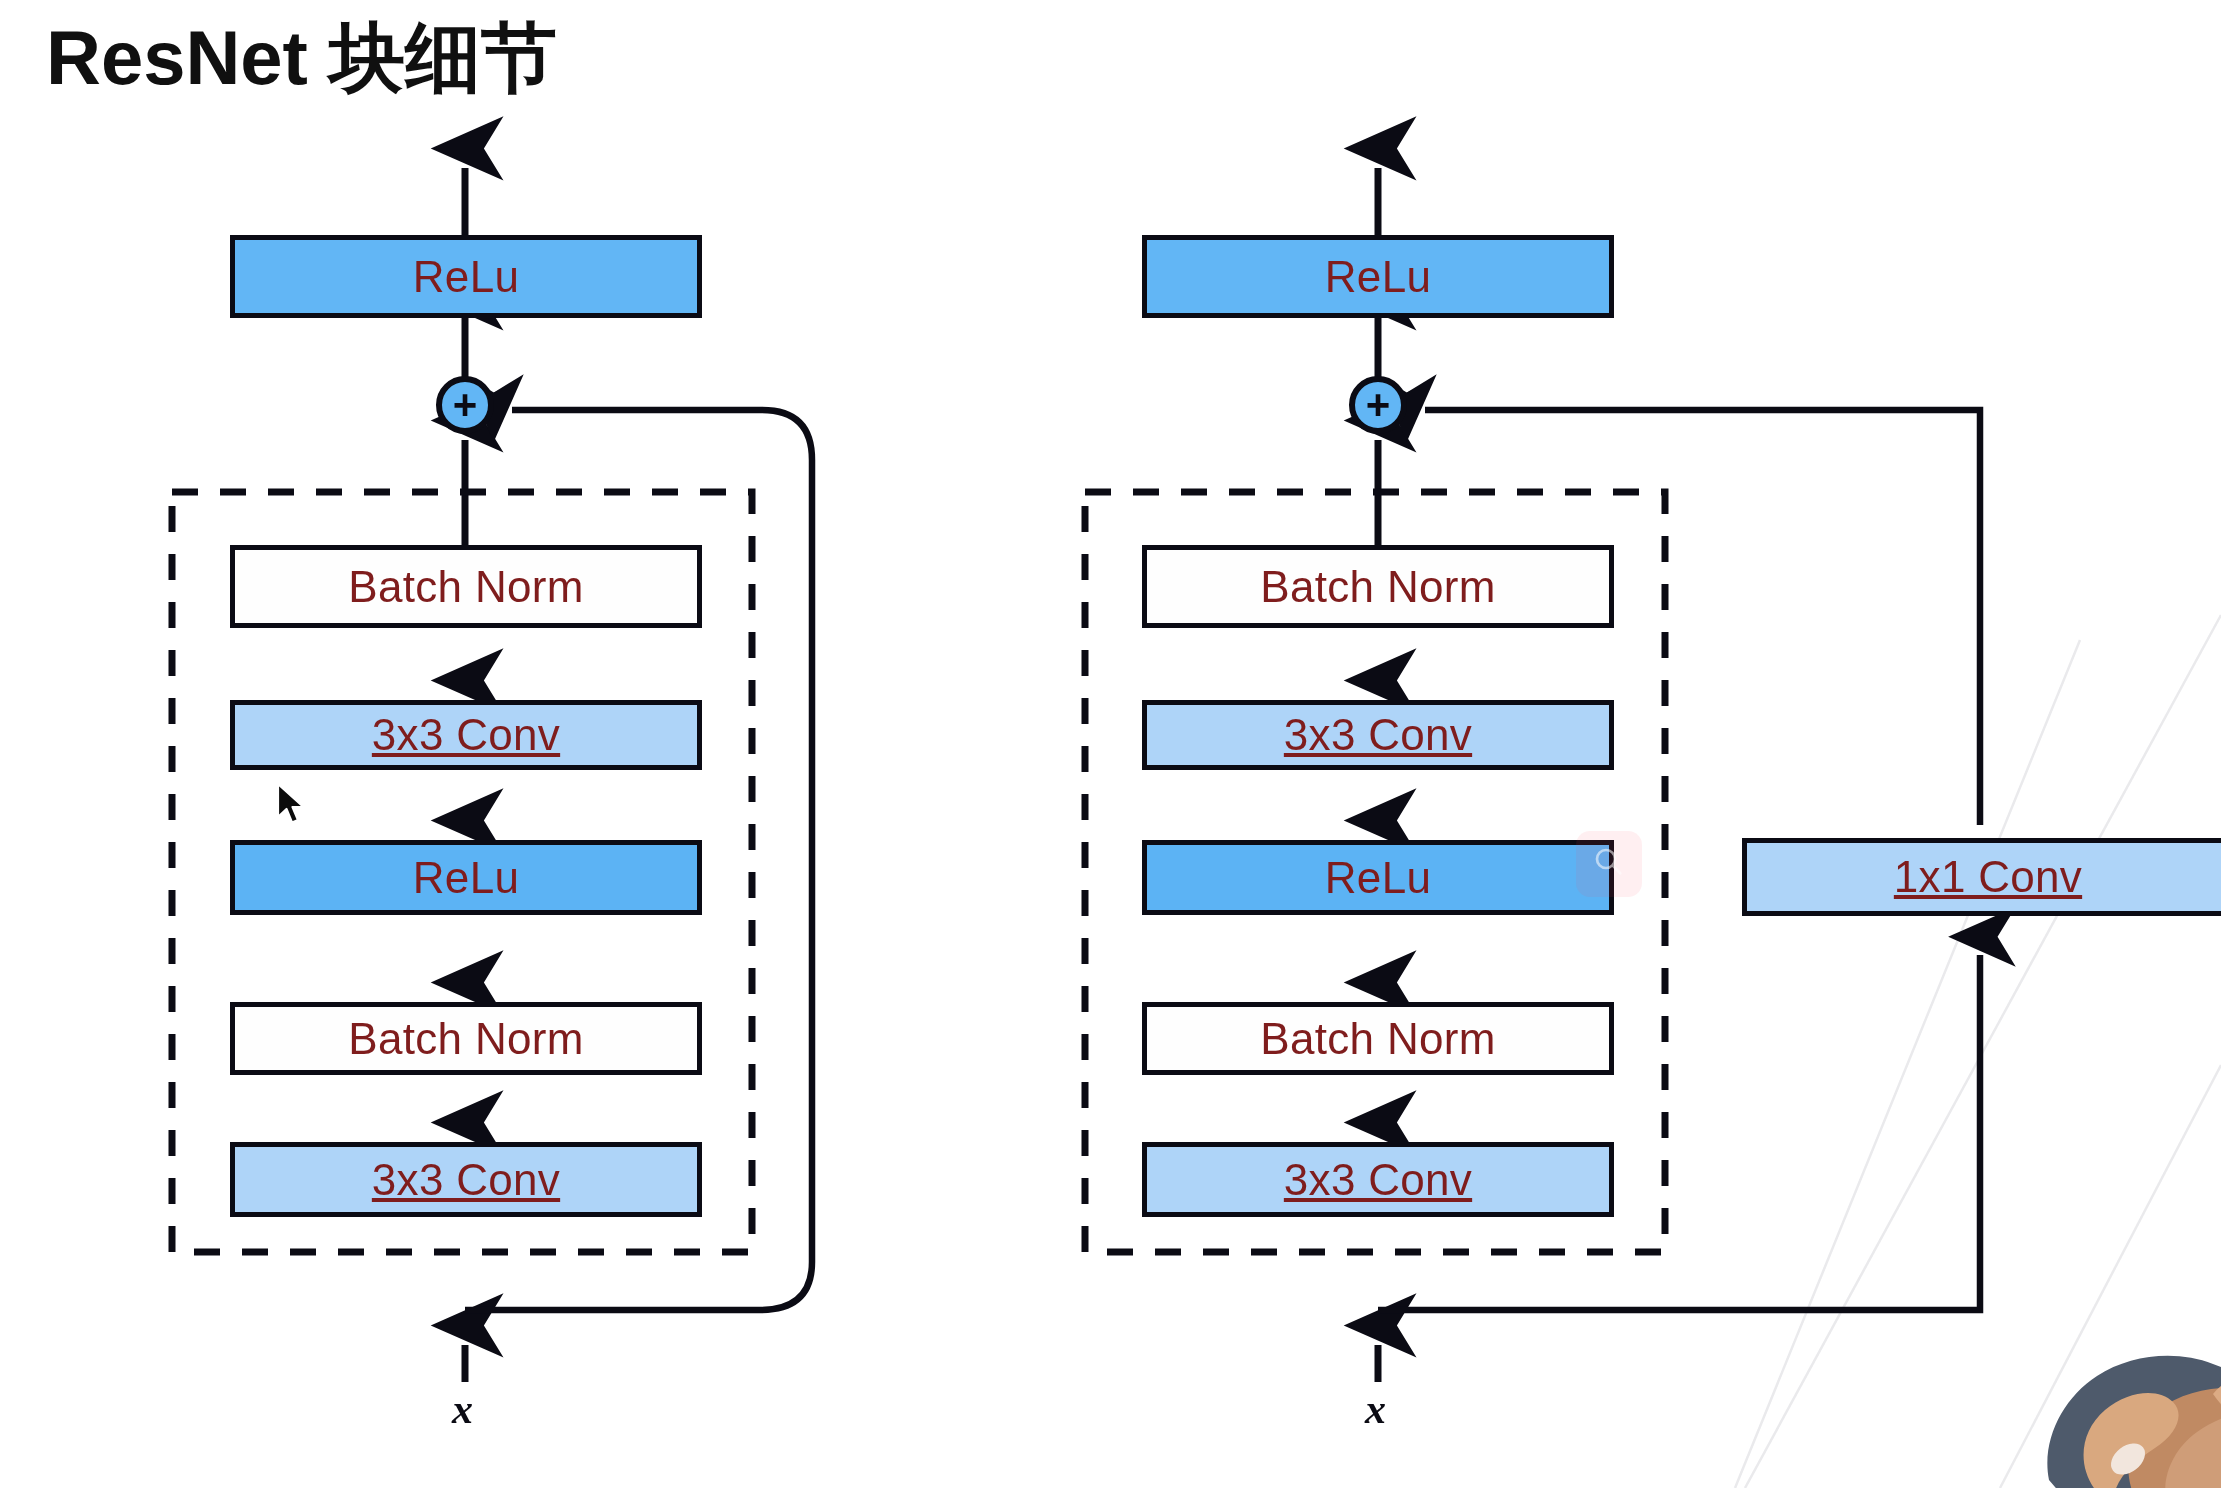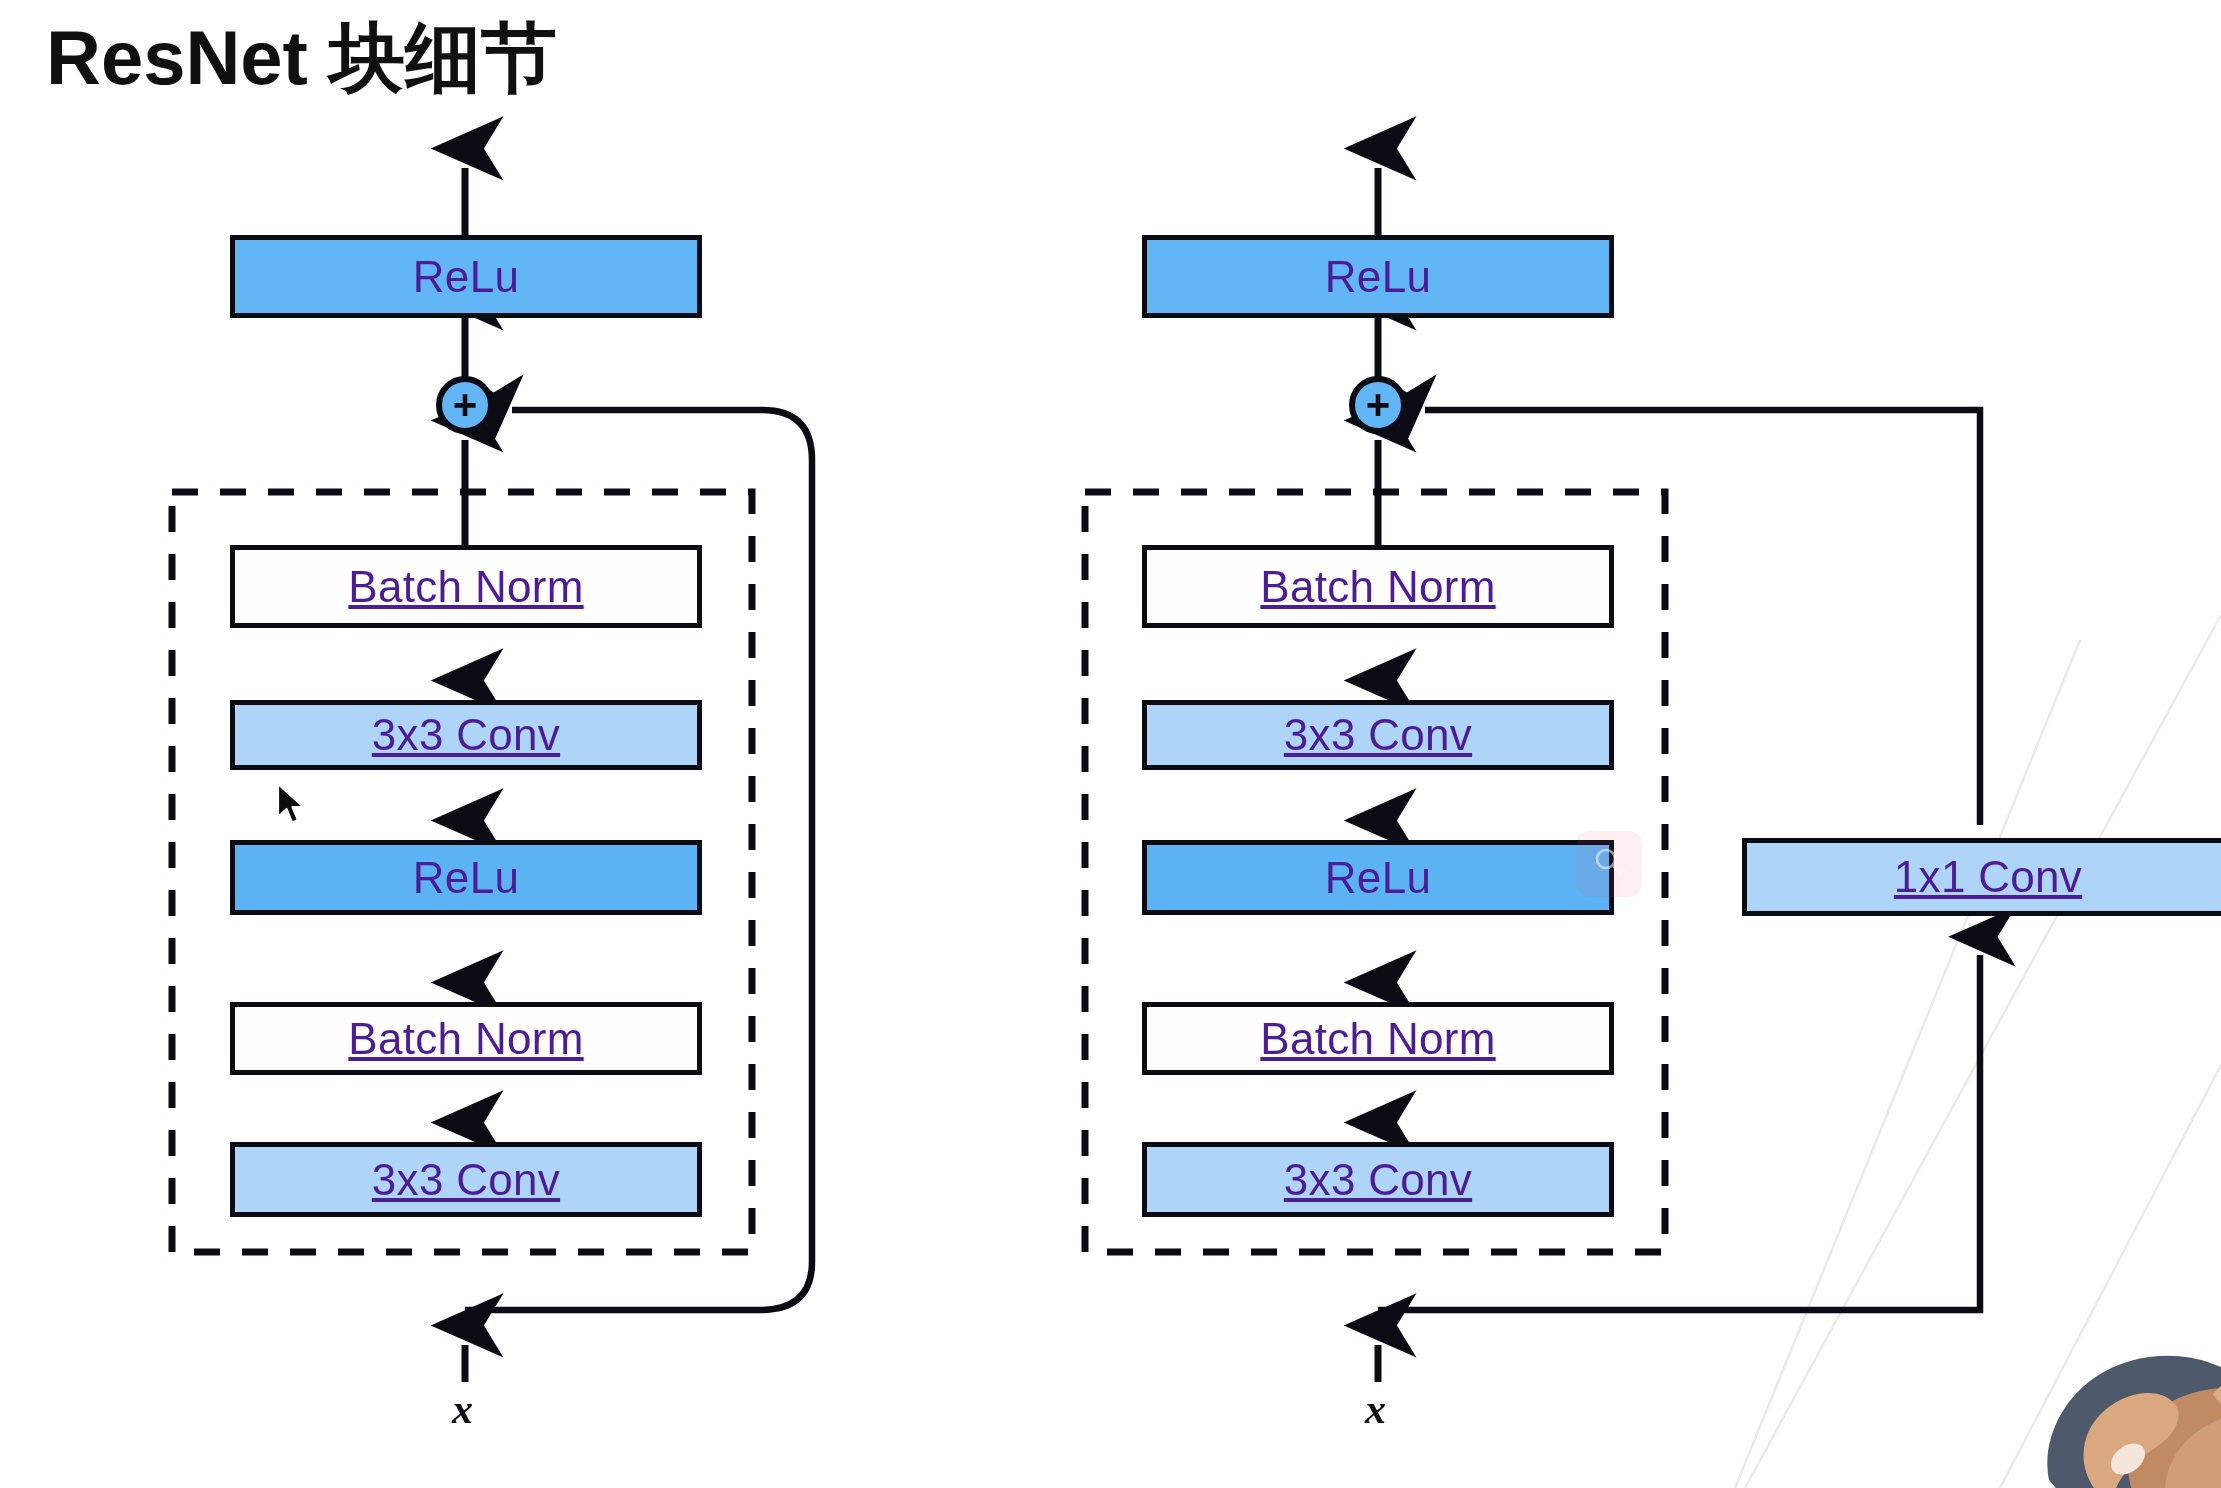--- a/index.html
+++ b/index.html
@@ -40,28 +40,28 @@
 
   
   .node-box {
     position: absolute;
     box-sizing: border-box;
     border: 5px solid #0b0b14;
     display: flex;
     align-items: center;
     justify-content: center;
     font-size: 44px;
-    color: #4c1d95;
+    color: #7f1d1d;
     letter-spacing: 0.3px;
     line-height: 1;
   }
   .fill-relu-outer { background: #62b6f5; }
   .fill-relu-inner { background: #5cb3f4; }
   .fill-conv       { background: #aed4f8; text-decoration: underline; }
-  .fill-white      { background: #fefefe; text-decoration: underline; }
+  .fill-white      { background: #fefefe; }
 
   
   .plus-node {
     position: absolute;
     box-sizing: border-box;
     width: 58px;
     height: 58px;
     border-radius: 50%;
     background: #62b6f5;
     border: 6px solid #0b0b14;

